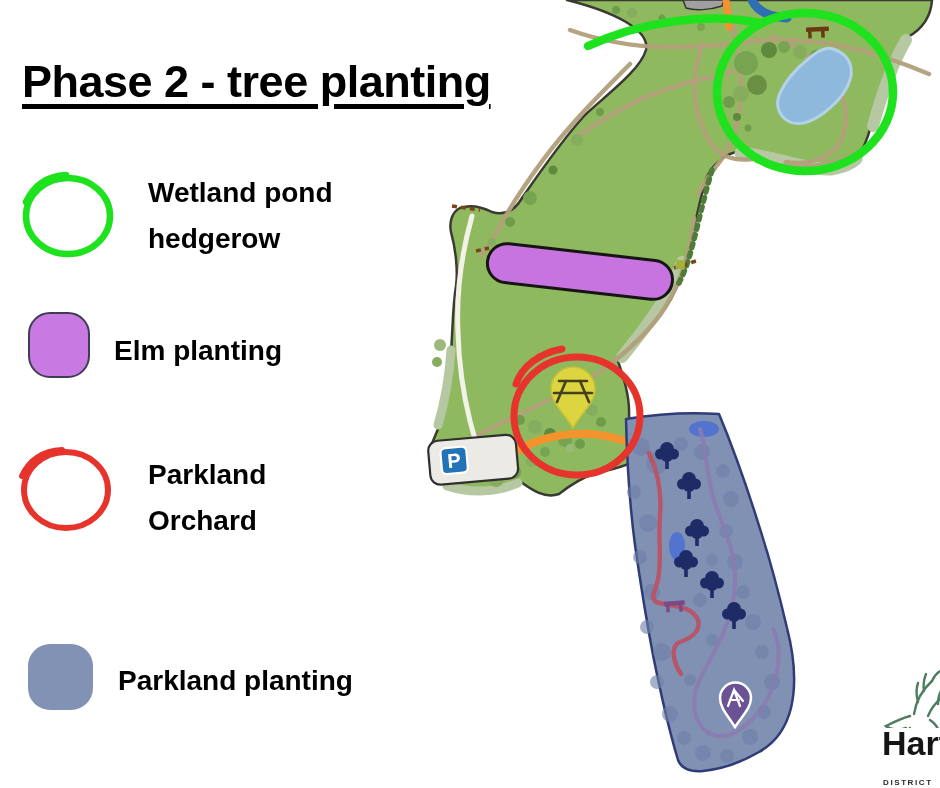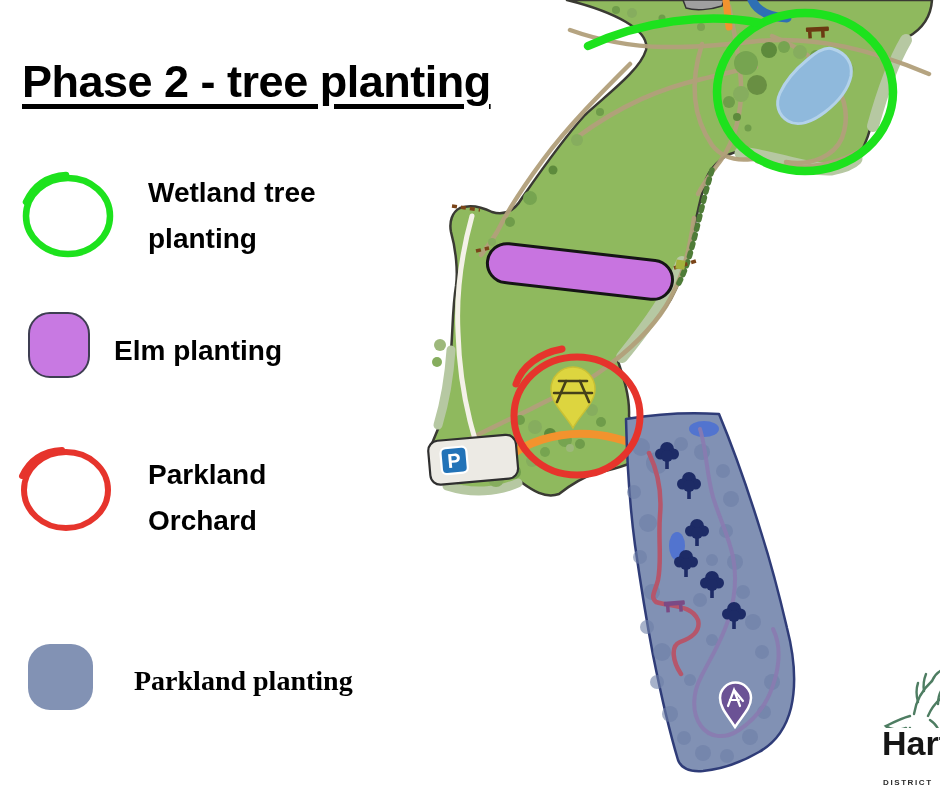--- a/index.html
+++ b/index.html
@@ -11,21 +11,21 @@
   .legend-label{font-size:28px;font-weight:800;line-height:46px;}
   #legend-wetland-swatch{left:14px;top:168px;}
   #legend-wetland-label{left:148px;top:170px;width:235px;}
   #legend-elm-swatch{left:28px;top:312px;width:62px;height:66px;border-radius:22px;
       background:#c879e2;border:2.5px solid #3e3e52;box-sizing:border-box;}
   #legend-elm-label{left:114px;top:328px;width:300px;}
   #legend-orchard-swatch{left:12px;top:444px;}
   #legend-orchard-label{left:148px;top:452px;width:200px;}
   #legend-parkland-swatch{left:28px;top:644px;width:65px;height:66px;border-radius:22px;
       background:#8292b4;}
-  #legend-parkland-label{left:134px;top:658px;width:330px;font-family:Liberation Serif, serif;}
+  #legend-parkland-label{left:118px;top:658px;width:330px;}
   #map-svg{left:0;top:0;}
   #hart-logo{left:866px;top:664px;width:114px;text-align:left;}
   #hart-name{font-size:34px;font-weight:800;color:#151515;margin-left:16px;margin-top:-4px;line-height:30px;}
   #hart-tagline{font-size:8px;font-weight:700;letter-spacing:1.6px;color:#2a2a2a;margin-left:17px;margin-top:20px;}
 </style>
 </head>
 <body>
 
 <svg id="map-svg" class="abs" width="940" height="788" viewBox="0 0 940 788">
   <defs>
@@ -232,21 +232,21 @@
 </svg>
 
 <h1 id="page-title" class="abs">Phase 2 - tree planting</h1>
 
 <svg id="legend-wetland-swatch" class="abs" width="100" height="92" viewBox="0 0 100 92">
   <g fill="none" stroke="#1de21d" stroke-width="6.5" stroke-linecap="round">
     <ellipse cx="54" cy="48" rx="42" ry="38"></ellipse>
     <path d="M 12,34 C 20,17 34,8 52,7"></path>
   </g>
 </svg>
-<div id="legend-wetland-label" class="abs legend-label">Wetland tree planting</div>
+<div id="legend-wetland-label" class="abs legend-label">Wetland pond hedgerow</div>
 
 <div id="legend-elm-swatch" class="abs"></div>
 <div id="legend-elm-label" class="abs legend-label">Elm planting</div>
 
 <svg id="legend-orchard-swatch" class="abs" width="100" height="88" viewBox="0 0 100 88">
   <g fill="none" stroke="#e6342c" stroke-width="6" stroke-linecap="round">
     <ellipse cx="54" cy="46" rx="42" ry="38"></ellipse>
     <path d="M 10,32 C 18,15 32,7 50,6"></path>
   </g>
 </svg>

